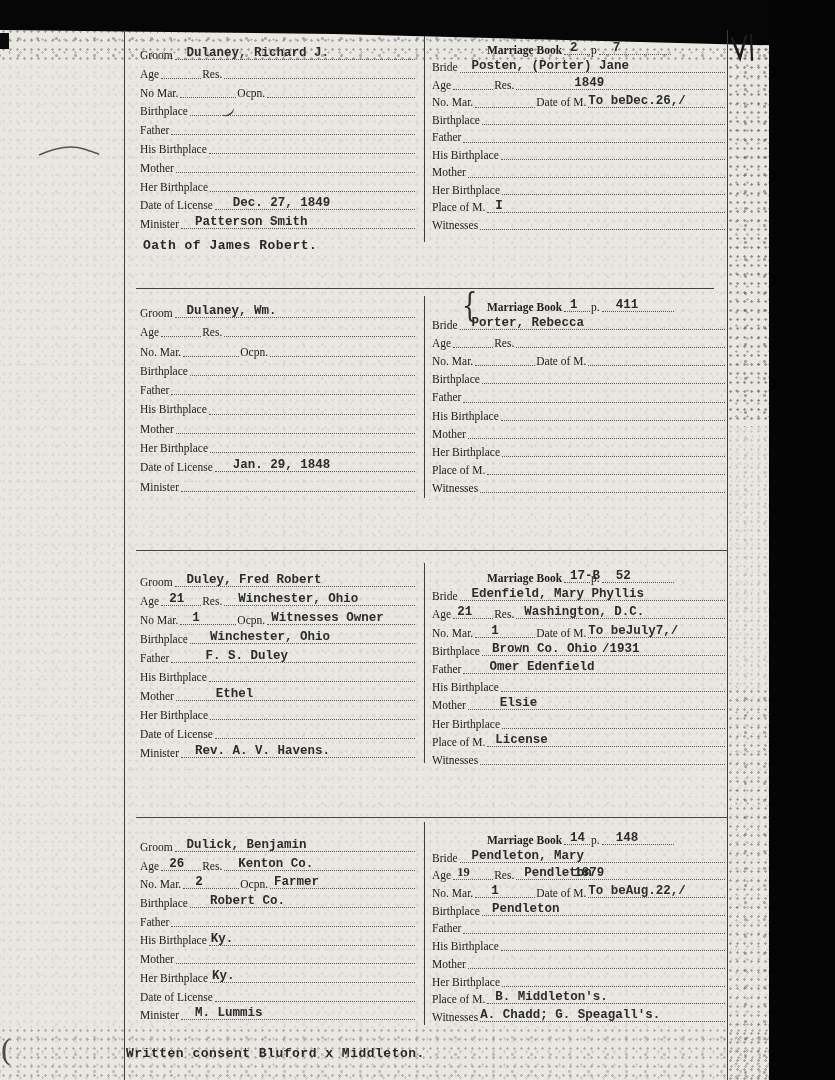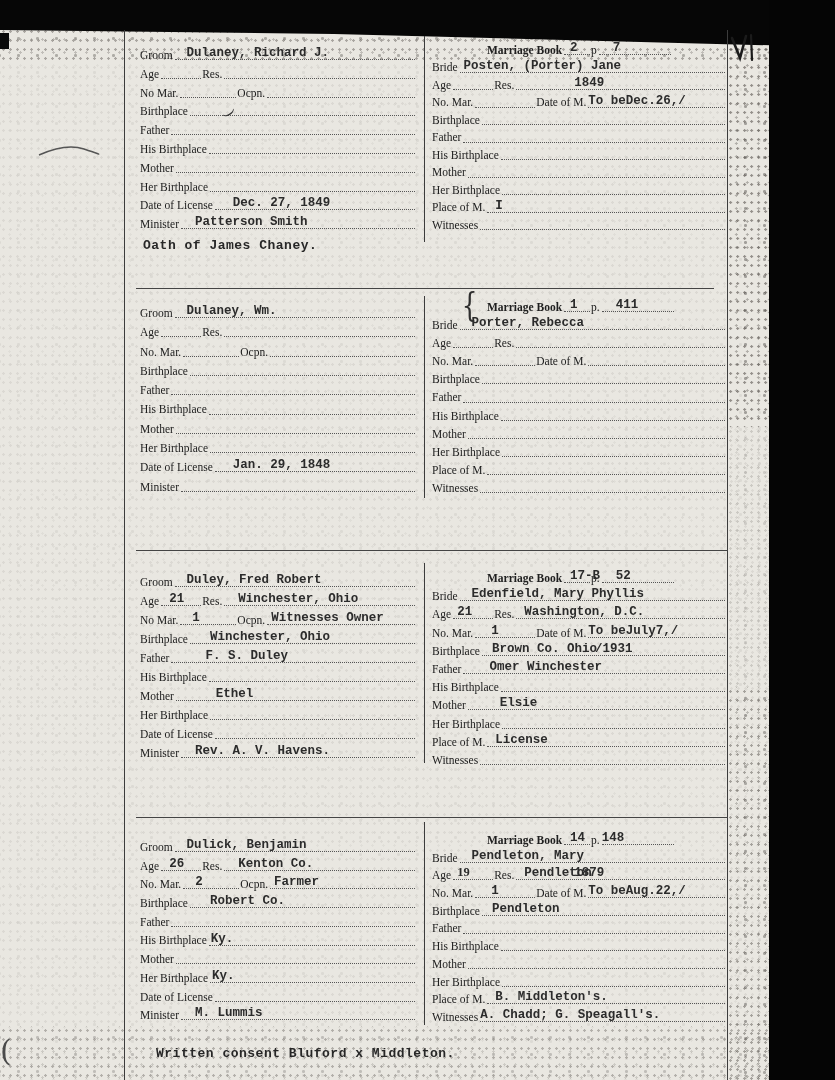--- a/index.html
+++ b/index.html
@@ -144,21 +144,21 @@
           <span class="tv" style="left: 6px;">2</span>
         </span>
         <span class="lb">p</span>
         <span class="seg" style="width: 72px;">
           <span class="tv" style="left: 14px;">7</span>
         </span>
       </div>
       <div class="frow" style="left: 432px; top: 56.5px; width: 294px;">
         <span class="lb">Bride</span>
         <span class="seg flex">
-          <span class="tv" style="left: 4px;">Posten, (Porter) Jane</span>
+          <span class="tv" style="left: 12px;">Posten, (Porter) Jane</span>
         </span>
       </div>
       <div class="frow" style="left: 432px; top: 74px; width: 294px;">
         <span class="lb">Age</span>
         <span class="seg" style="width: 40px;">
           <span class="tv" style="left: 4px;"></span>
         </span>
         <span class="lb">Res.</span>
         <span class="seg flex">
           <span class="tv" style="left: 8px;"></span>
@@ -472,27 +472,27 @@
         </span>
         <span class="lb">Date of M.</span>
         <span class="seg flex">
           <span class="tv" style="left: 0px;">To beJuly7,/</span>
         </span>
       </div>
       <div class="frow" style="left: 432px; top: 639.8px; width: 294px;">
         <span class="lb">Birthplace</span>
         <span class="seg flex">
           <span class="tv" style="left: 10px;">Brown Co. Ohio</span>
-          <span class="tv" style="left: 113px;">/1931</span>
+          <span class="tv" style="left: 120px;">/1931</span>
         </span>
       </div>
       <div class="frow" style="left: 432px; top: 658px; width: 294px;">
         <span class="lb">Father</span>
         <span class="seg flex">
-          <span class="tv" style="left: 26px;">Omer Winchester</span>
+          <span class="tv" style="left: 26px;">Omer Edenfield</span>
         </span>
       </div>
       <div class="frow" style="left: 432px; top: 676.2px; width: 294px;">
         <span class="lb">His Birthplace</span>
         <span class="seg flex">
           <span class="tv" style="left: 4px;"></span>
         </span>
       </div>
       <div class="frow" style="left: 432px; top: 694.4px; width: 294px;">
         <span class="lb">Mother</span>
@@ -588,21 +588,21 @@
         </span>
       </div>
       <div class="frow" style="left: 432px; top: 829px; width: 294px;">
         <span class="sp" style="width: 55px;"></span>
         <span class="lb bold">Marriage Book</span>
         <span class="seg" style="width: 26px;">
           <span class="tv" style="left: 6px;">14</span>
         </span>
         <span class="lb">p.</span>
         <span class="seg" style="width: 72px;">
-          <span class="tv" style="left: 0;">148</span>
+          <span class="tv" style="left: 14px;">148</span>
         </span>
       </div>
       <div class="frow" style="left: 432px; top: 846.7px; width: 294px;">
         <span class="lb">Bride</span>
         <span class="seg flex">
           <span class="tv" style="left: 12px;">Pendleton, Mary</span>
         </span>
       </div>
       <div class="frow" style="left: 432px; top: 864.4px; width: 294px;">
         <span class="lb">Age</span>
@@ -663,22 +663,22 @@
         </span>
       </div>
       <div class="frow" style="left: 432px; top: 1006px; width: 294px;">
         <span class="lb">Witnesses</span>
         <span class="seg flex">
           <span class="tv" style="left: 0px;">A. Chadd; G. Speagall's.</span>
         </span>
       </div>
     </div>
 
-  <div class="typed-note" style="left:143px;top:238px;">Oath of James Chaney.</div>
-  <div class="typed-note" style="left:156px;top:1046px;">Written consent Bluford x Middleton.</div>
+  <div class="typed-note" style="left:143px;top:238px;">Oath of James Robert.</div>
+  <div class="typed-note" style="left:126px;top:1046px;">Written consent Bluford x Middleton.</div>
 
   <div class="mark" style="left:729px;top:33px;">
     <svg width="34" height="30" viewBox="0 0 34 30">
       <path d="M3 5 L11 25 L17 3" stroke="#1b1b1b" stroke-width="2.6" fill="none" stroke-linecap="round"></path>
       <path d="M22 2 L23 27" stroke="#1b1b1b" stroke-width="2.2" fill="none" stroke-linecap="round"></path>
     </svg>
   </div>
   <div class="mark" style="left:459px;top:285px;font-size:33px;font-weight:300;transform:scaleX(.75);">{</div>
   <div class="mark" style="left:227px;top:105px;font-size:14px;transform:rotate(60deg);color:#3a3a3a;">)</div>
   <div class="mark" style="left:0px;top:1033px;font-size:30px;color:#4a4a4a;">(</div>

